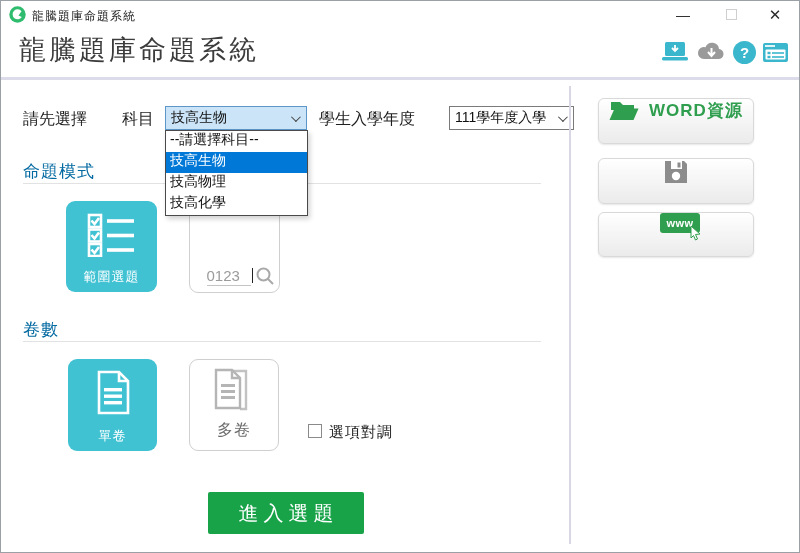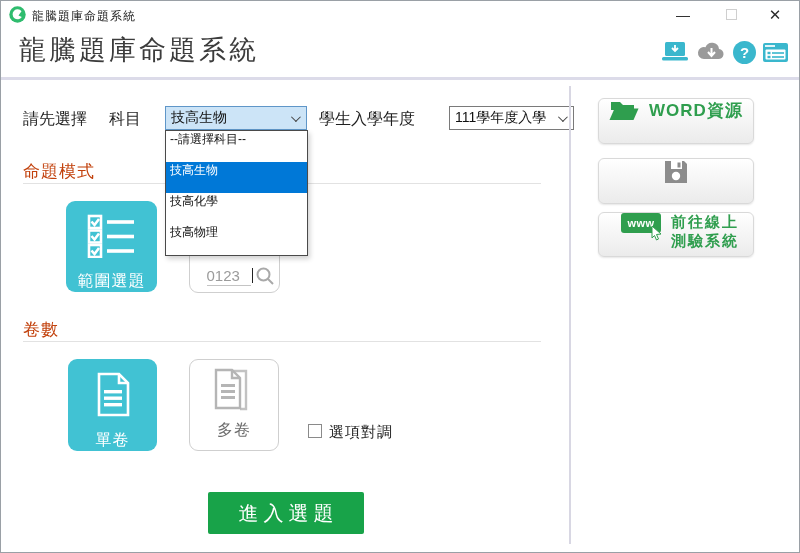--- a/index.html
+++ b/index.html
@@ -18,41 +18,41 @@
   .btn-max { left:710px; width:40px; }
   .btn-max .max-square { width:11px; height:11px; border:1px solid #cfcfcf; }
   .btn-close { left:752px; width:44px; font-size:15px; color:#2b2b2b; }
   
   .header-title { position:absolute; left:18px; top:31px; font-size:27px; font-weight:400; color:#3c3c3c; letter-spacing:3px; }
   .header-icons { position:absolute; right:10px; top:38px; height:26px; display:flex; align-items:center; gap:6px; }
   .header-divider { position:absolute; left:0; top:76px; width:800px; height:3px; background:#dcdbe9; }
   
   .label { position:absolute; font-size:16px; color:#1f1f1f; }
   .lbl-prompt { left:22px; top:108px; }
-  .lbl-subject { left:108px; top:108px; }
+  .lbl-subject { left:121px; top:108px; }
   .lbl-year { left:318px; top:108px; }
   .select-box { position:absolute; height:24px; font-size:14px; color:#111; display:flex; align-items:center; padding-left:5px; cursor:default; }
   .subject-select { left:164px; top:105px; width:142px; background:#cce4f7; border:1px solid #5f96c8; }
   .year-select { left:448px; top:105px; width:125px; background:#ffffff; border:1px solid #7a7a7a; }
   .chev { position:absolute; right:8px; top:8px; width:7px; height:7px; border-right:1.6px solid #444; border-bottom:1.6px solid #444; transform:rotate(45deg) translateY(-2px); }
   .dropdown { position:absolute; left:164px; top:129px; width:143px; background:#fff; border:1px solid #4a4a4a; z-index:20; box-shadow:2px 3px 5px rgba(0,0,0,.18); }
-  .dd-item { height:31px; line-height:17px; font-size:12px; color:#111; padding-left:4px; white-space:nowrap; }
+  .dd-item { height:21px; line-height:17px; font-size:14px; color:#111; padding-left:4px; white-space:nowrap; }
   .dd-item.selected { background:#0078d7; color:#fff; }
   
-  .section-title { position:absolute; left:22px; font-size:17px; color:#c2410c; letter-spacing:1px; }
+  .section-title { position:absolute; left:22px; font-size:17px; color:#0369a1; letter-spacing:1px; }
   .st-mode { top:159px; }
   .st-copies { top:317px; }
   .rule { position:absolute; left:22px; width:518px; height:1px; background:#e2e2e2; }
   .rule-mode { top:182px; }
   .rule-copies { top:340px; }
   
   .tile { position:absolute; border-radius:9px; display:flex; flex-direction:column; align-items:center; justify-content:flex-end; cursor:pointer; }
   .tile-teal { background:#41c2d3; }
   .tile-plain { background:#fff; border:1px solid #cfcfcf; }
-  .tile-label-white { color:#fff; font-size:16px; letter-spacing:1px; padding-bottom:0; }
+  .tile-label-white { color:#fff; font-size:13px; letter-spacing:1px; padding-bottom:6px; }
   .tile-label-gray { color:#6e6e6e; font-size:16px; letter-spacing:1px; padding-bottom:9px; }
   .tile-range { left:65px; top:200px; width:91px; height:91px; }
   .tile-code  { left:188px; top:196px; width:91px; height:96px; z-index:5; }
   .tile-single{ left:67px; top:358px; width:89px; height:92px; }
   .tile-multi { left:188px; top:358px; width:90px; height:92px; }
   .tile-icon { flex:1; display:flex; align-items:center; justify-content:center; }
   .code-entry { flex:1; display:flex; align-items:flex-end; justify-content:center; gap:4px; padding-bottom:6px;margin-left:12px; }
   .code-field { display:inline-block; width:44px; border-bottom:1.5px solid #c4c4c4; color:#9b9b9b; font-size:15px; padding-bottom:1px; position:relative; }
   .caret { position:absolute; right:-2px; bottom:2px; width:1px; height:15px; background:#222; }
   
@@ -119,22 +119,22 @@
 <div class="label lbl-subject">科目</div>
 
 <div class="select-box subject-select">
   <span>技高生物</span>
   <span class="chev"></span>
 </div>
 
 <div class="dropdown">
   <div class="dd-item">--請選擇科目--</div>
   <div class="dd-item selected">技高生物</div>
+  <div class="dd-item">技高物理</div>
   <div class="dd-item">技高化學</div>
-  <div class="dd-item">技高物理</div>
 </div>
 
 <div class="label lbl-year">學生入學年度</div>
 <div class="select-box year-select">
   <span>111學年度入學</span>
   <span class="chev"></span>
 </div>
 
 <div class="section-title st-mode">命題模式</div>
 <div class="rule rule-mode"></div>
@@ -227,17 +227,13 @@
   </svg>
 </div>
 
 <div class="side-btn sb-online">
   <div class="www-badge">
     <span>www</span>
     <svg class="www-cursor" width="16" height="16" viewBox="0 0 16 16">
       <path d="M3 1 L12 9 L7.5 9.5 L9.5 14 L7.5 15 L5.5 10.5 L3 13 Z" fill="#fff" stroke="#2f9e4e" stroke-width="1"></path>
     </svg>
   </div>
-  <span class="sb-online-text">
-    <span>前往線上</span><br>
-    <span>測驗系統</span>
-  </span>
 </div>
 
 </body></html>

